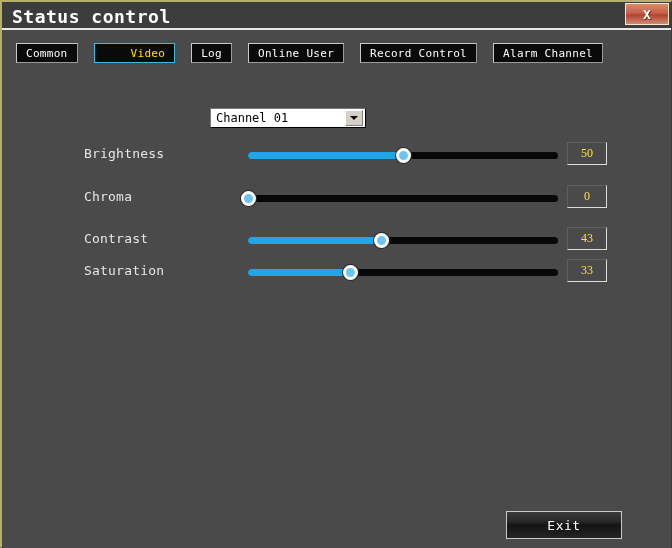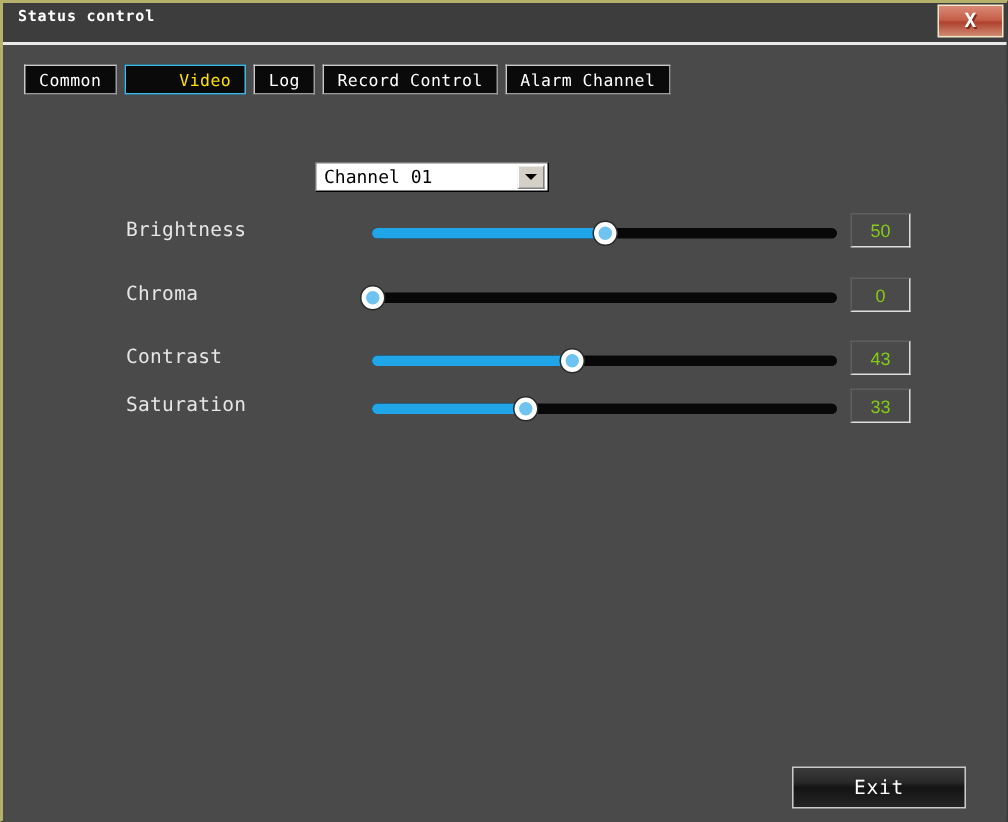--- a/index.html
+++ b/index.html
@@ -33,21 +33,21 @@
     width: 100%;
     height: 26px;
     background: #3d3d3d;
     box-sizing: border-box;
   }
   #title-text {
     position: absolute;
     left: 10px;
     top: 4px;
     color: #ffffff;
-    font-size: 10px;
+    font-size: 18px;
     font-weight: bold;
     font-family: "DejaVu Sans Mono", monospace;
     letter-spacing: 0.5px;
     white-space: nowrap;
   }
   #titlebar-separator {
     position: absolute;
     left: 0;
     top: 26px;
     width: 100%;
@@ -77,21 +77,21 @@
     text-shadow: 1px 1px 0 #7a2a18;
   }
 
   
   #tabbar {
     position: absolute;
     left: 14px;
     top: 41px;
     height: 20px;
     display: flex;
-    gap: 5px;
+    gap: 16px;
   }
   .tab {
     height: 20px;
     box-sizing: border-box;
     background: #0a0a0a;
     border: 1px solid #9a9a9a;
     border-top-color: #c9c9c9;
     border-left-color: #c9c9c9;
     color: #ffffff;
     font-size: 11px;
@@ -219,32 +219,32 @@
     left: 521px;
     top: -2px;
     width: 40px;
     height: 23px;
     box-sizing: border-box;
     background: #4a4a4a;
     border-top: 1px solid #5e5e5e;
     border-left: 1px solid #5e5e5e;
     border-right: 1px solid #dedede;
     border-bottom: 1px solid #dedede;
-    color: #84cc16;
+    color: #fde047;
     font-size: 12px;
-    font-family: Liberation Sans, sans-serif;
+    font-family: Liberation Serif, serif;
     display: flex;
     align-items: center;
     justify-content: center;
   }
 
   
   #exit-button {
     position: absolute;
-    left: 526px;
+    left: 504px;
     top: 445px;
     width: 116px;
     height: 28px;
     box-sizing: border-box;
     background: linear-gradient(to bottom, #3a3a3a 0%, #2a2a2a 35%, #141414 50%, #242424 100%);
     border: 1px solid #c9c9c9;
     color: #ffffff;
     font-size: 13px;
     font-family: "DejaVu Sans Mono", monospace;
     display: flex;
@@ -264,20 +264,21 @@
     <div id="close-button">
       <span>X</span>
     </div>
   </div>
   <div id="titlebar-separator"></div>
 
   <div id="tabbar">
     <div class="tab">Common</div>
     <div class="tab active">Video</div>
     <div class="tab">Log</div>
+    <div class="tab">Online User</div>
     <div class="tab">Record Control</div>
     <div class="tab">Alarm Channel</div>
   </div>
 
   <div id="content">
 
     <div id="channel-select">
       <div id="channel-value">Channel 01</div>
       <div id="channel-arrow">
         <div class="caret"></div>

